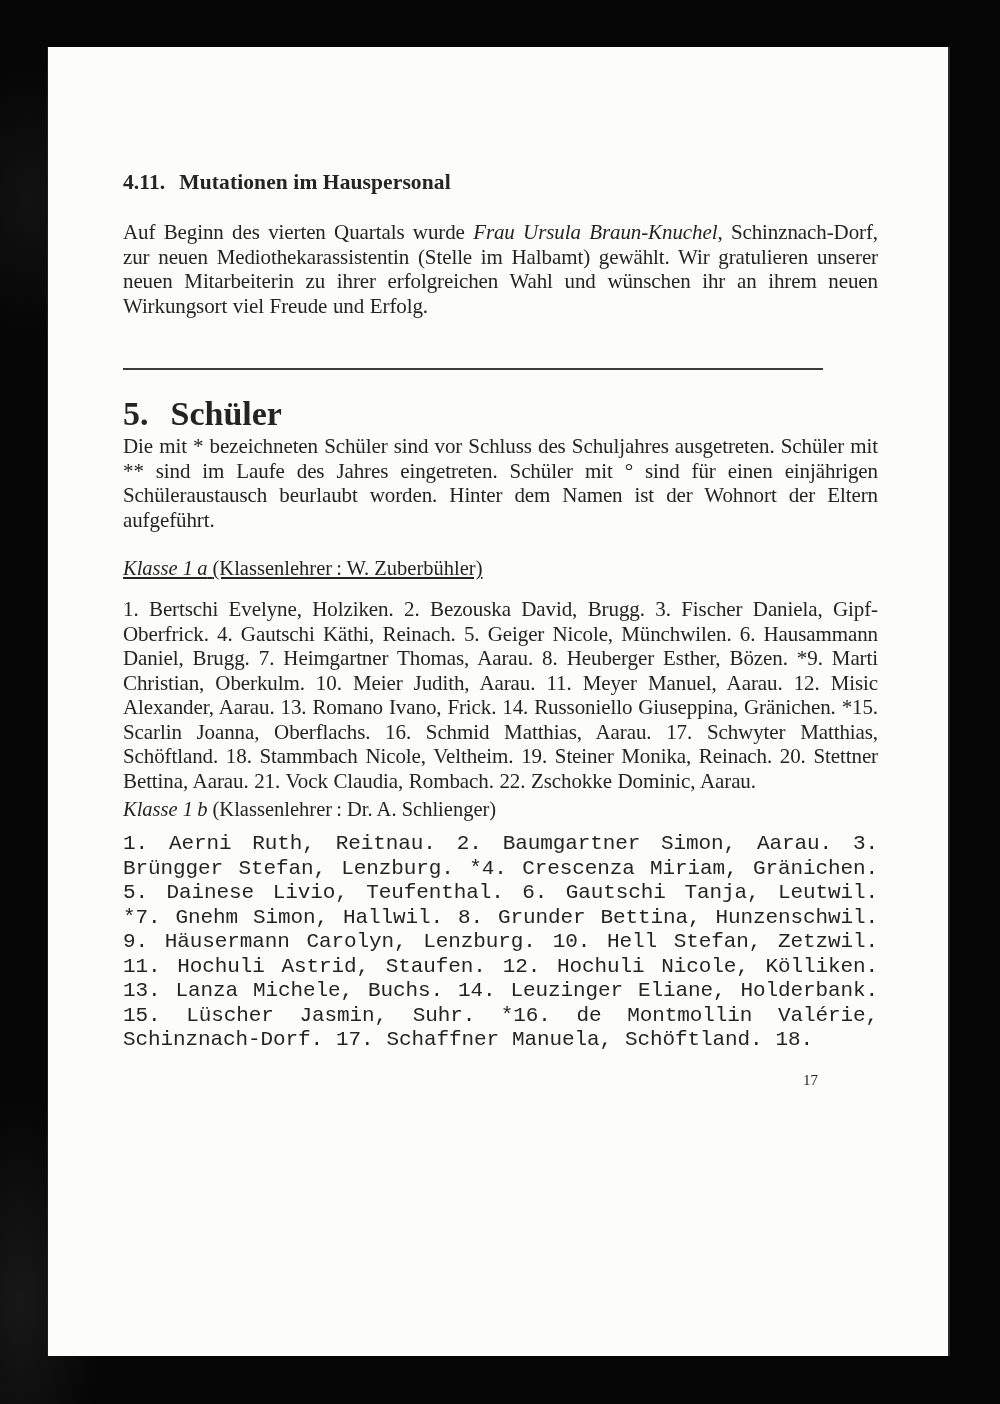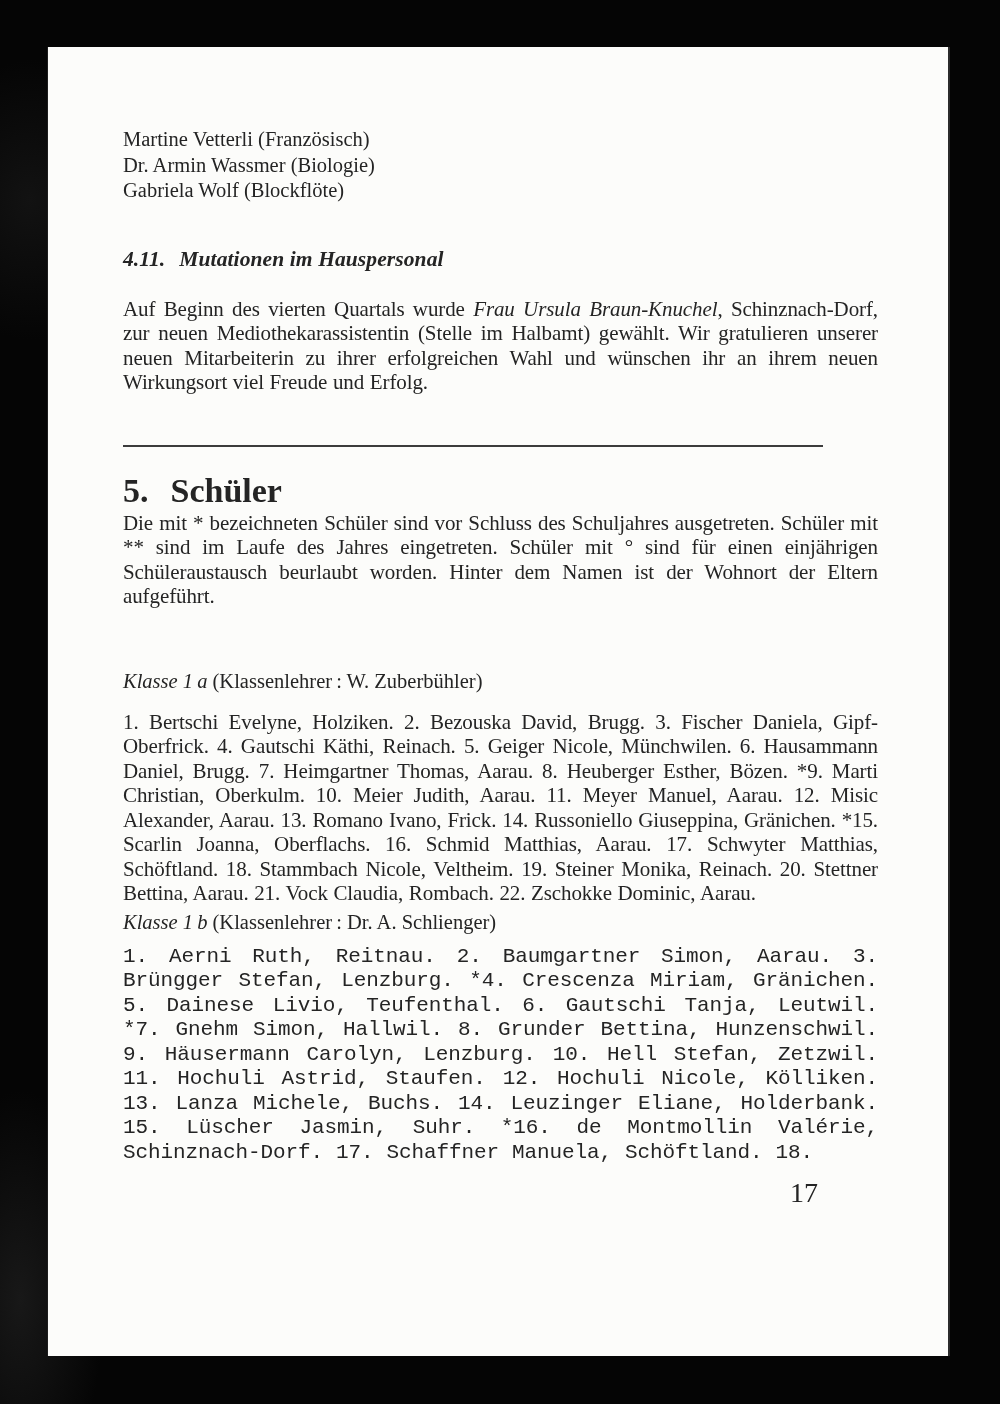--- a/index.html
+++ b/index.html
@@ -38,21 +38,21 @@
     font-size: 20.5px;
     line-height: 25.5px;
     text-align: left;
   }
   .h-bold {
     font-weight: bold;
     font-size: 21.5px;
     line-height: 25px;
     letter-spacing: 0.1px;
   }
-  .h411 { margin-top: 43px; font-style: italic; }
+  .h411 { margin-top: 43px; }
   .hnum { display: inline-block; margin-right: 14px; }
   .body {
     font-size: 21px;
     line-height: 24.5px;
     text-align: justify;
     letter-spacing: -0.1px;
     word-spacing: 0.5px;
   }
   .p411 { margin-top: 25px; }
   .rule {
@@ -68,45 +68,40 @@
     font-weight: bold;
   }
   .cnum { display: inline-block; margin-right: 22px; }
   .s51 { margin-top: 57px; }
   .intro { }
   .class-head {
     font-size: 20.5px;
     line-height: 25px;
   }
   .class-head .cname { font-style: italic; }
-  .ch-1a { margin-top: 60px; }
+  .ch-1a { margin-top: 24px; text-decoration: underline; }
   .ch-1b { margin-top: 4px; }
   .students-1a { margin-top: 16px; }
   .students-1b { margin-top: 10px; font-family: Liberation Mono, monospace; }
   .pagenum {
     margin-top: 15px;
     text-align: right;
     padding-right: 60px;
-    font-size: 28px;
+    font-size: 15px;
     line-height: 25px;
   }
   .it { font-style: italic; }
 </style>
 </head>
 <body>
 
 <div class="scan">
   <div class="page">
     <div class="content">
 
-      <div class="names">
-        <p>Martine Vetterli (Französisch)</p>
-        <p>Dr. Armin Wassmer (Biologie)</p>
-        <p>Gabriela Wolf (Blockflöte)</p>
-      </div>
 
       <p class="h-bold h411"><span class="hnum">4.11.</span><span>Mutationen im Hauspersonal</span></p>
 
       <p class="body p411"><span>Auf Beginn des vierten Quartals wurde </span><span class="it">Frau Ursula Braun-Knuchel</span><span>, Schinznach-Dorf, zur neuen Mediothekarassistentin (Stelle im Halbamt) gewählt. Wir gratulieren unserer neuen Mitarbeiterin zu ihrer erfolgreichen Wahl und wünschen ihr an ihrem neuen Wirkungsort viel Freude und Erfolg.</span></p>
 
       <hr class="rule">
 
       <p class="chapter"><span class="cnum">5.</span><span>Schüler</span></p>
 
 

